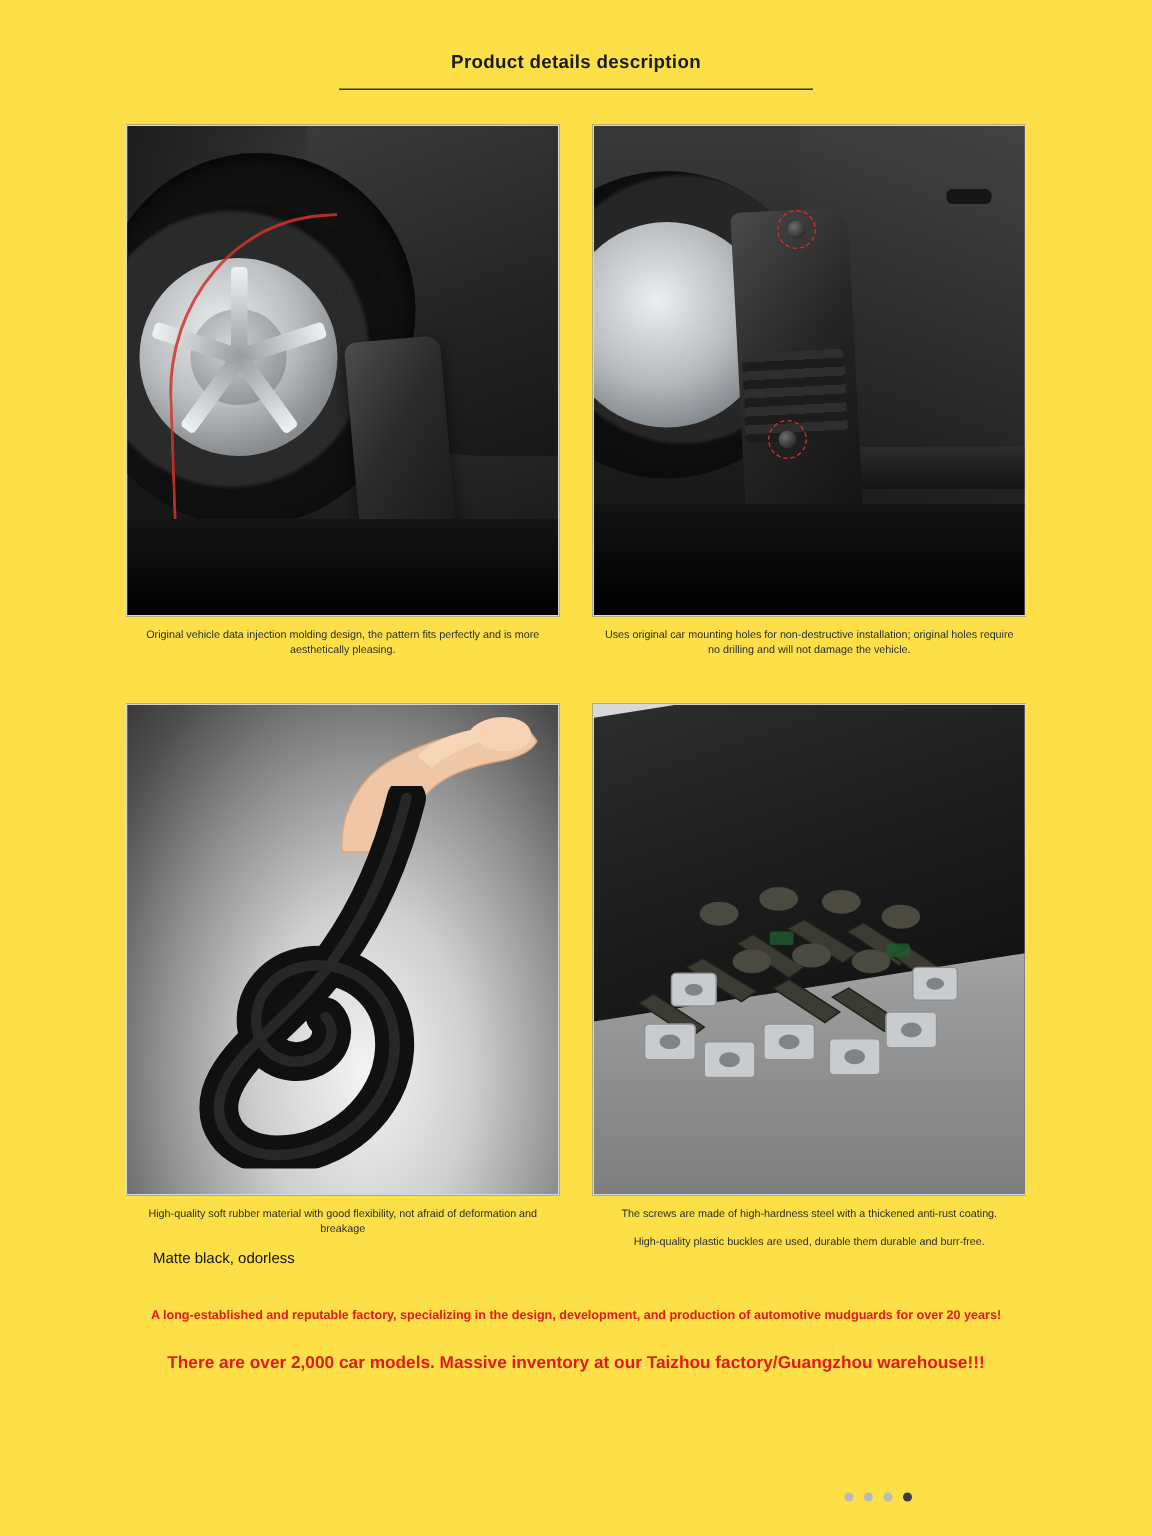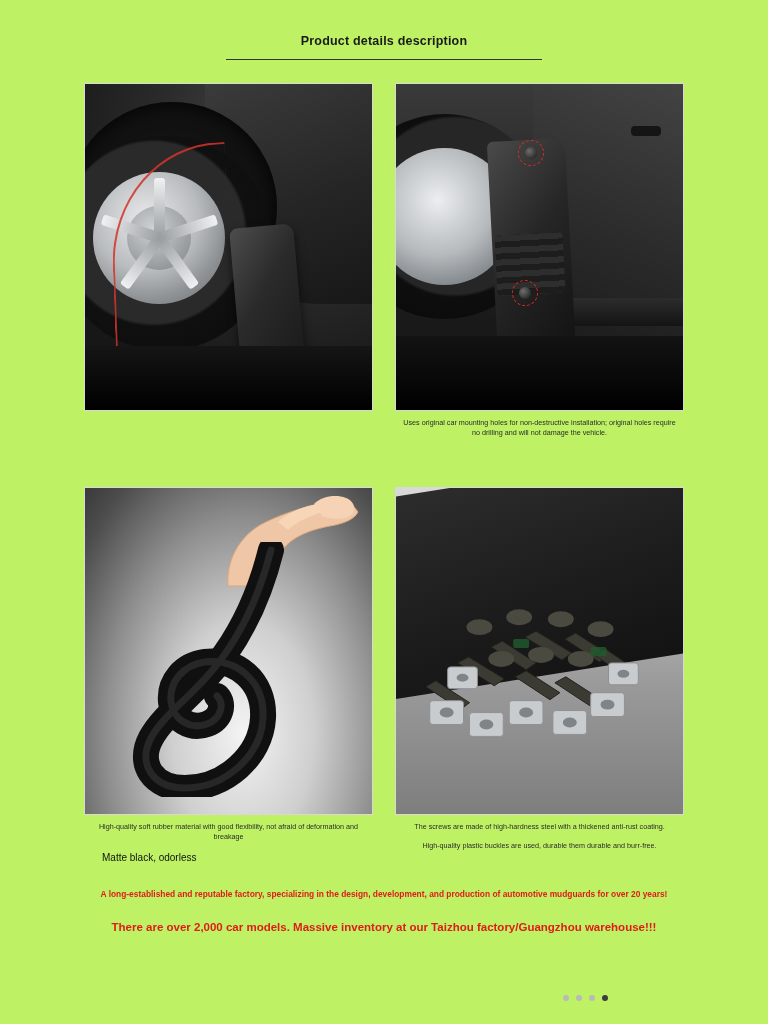--- a/index.html
+++ b/index.html
@@ -8,21 +8,21 @@
     padding: 0;
     width: 768px;
     height: 1024px;
     background: #ffffff;
     font-family: "Liberation Sans", sans-serif;
   }
   .page {
     position: relative;
     width: 768px;
     height: 1024px;
-    background: #bef264;
+    background: #fde047;
     overflow: hidden;
   }
 
   
   .header {
     text-align: center;
     padding-top: 34px;
   }
   .header-title {
     font-size: 12.5px;
@@ -297,20 +297,21 @@
             <div class="p1-spoke" style="transform:rotate(0deg)"></div>
             <div class="p1-spoke" style="transform:rotate(72deg)"></div>
             <div class="p1-spoke" style="transform:rotate(144deg)"></div>
             <div class="p1-spoke" style="transform:rotate(216deg)"></div>
             <div class="p1-spoke" style="transform:rotate(288deg)"></div>
           </div>
           <div class="p1-redline"></div>
           <div class="p1-flap"></div>
           <div class="p1-ground"></div>
         </div>
+        <div class="caption">Original vehicle data injection molding design, the pattern fits perfectly and is more aesthetically pleasing.</div>
       </div>
 
       <div class="cell">
         <div class="photo">
           <div class="p2-bg"></div>
           <div class="p2-door"></div>
           <div class="p2-handle"></div>
           <div class="p2-sill"></div>
           <div class="p2-tire"></div>
           <div class="p2-rim"></div>
@@ -321,21 +322,21 @@
           </div>
           <div class="marker m2">
             <div class="bolt"></div>
           </div>
           <div class="p2-ground"></div>
         </div>
         <div class="caption">Uses original car mounting holes for non-destructive installation; original holes require no drilling and will not damage the vehicle.</div>
       </div>
     </div>
 
-    <div class="row" style="margin-top:48px;">
+    <div class="row" style="margin-top:30px;">
 
       <div class="cell">
         <div class="photo">
           <div class="p3-bg"></div>
           <svg class="p3-hand" viewBox="0 0 150 110">
             <path d="M10,96 C8,70 22,44 48,32 C64,24 84,18 100,14 C112,11 124,10 134,14 L140,22
                      C136,30 124,34 112,36 C96,39 82,44 72,52 C60,62 52,78 50,96 Z" fill="#f0c7a6" stroke="#d9a77f" stroke-width="1"></path>
             <path d="M96,14 C104,6 118,4 128,8 C136,11 138,18 134,24 C128,30 114,30 104,26 Z" fill="#f6d3b4"></path>
             <path d="M60,32 C70,22 86,16 100,14 L104,22 C92,26 78,32 70,40 Z" fill="#f7d6b8"></path>
           </svg>

